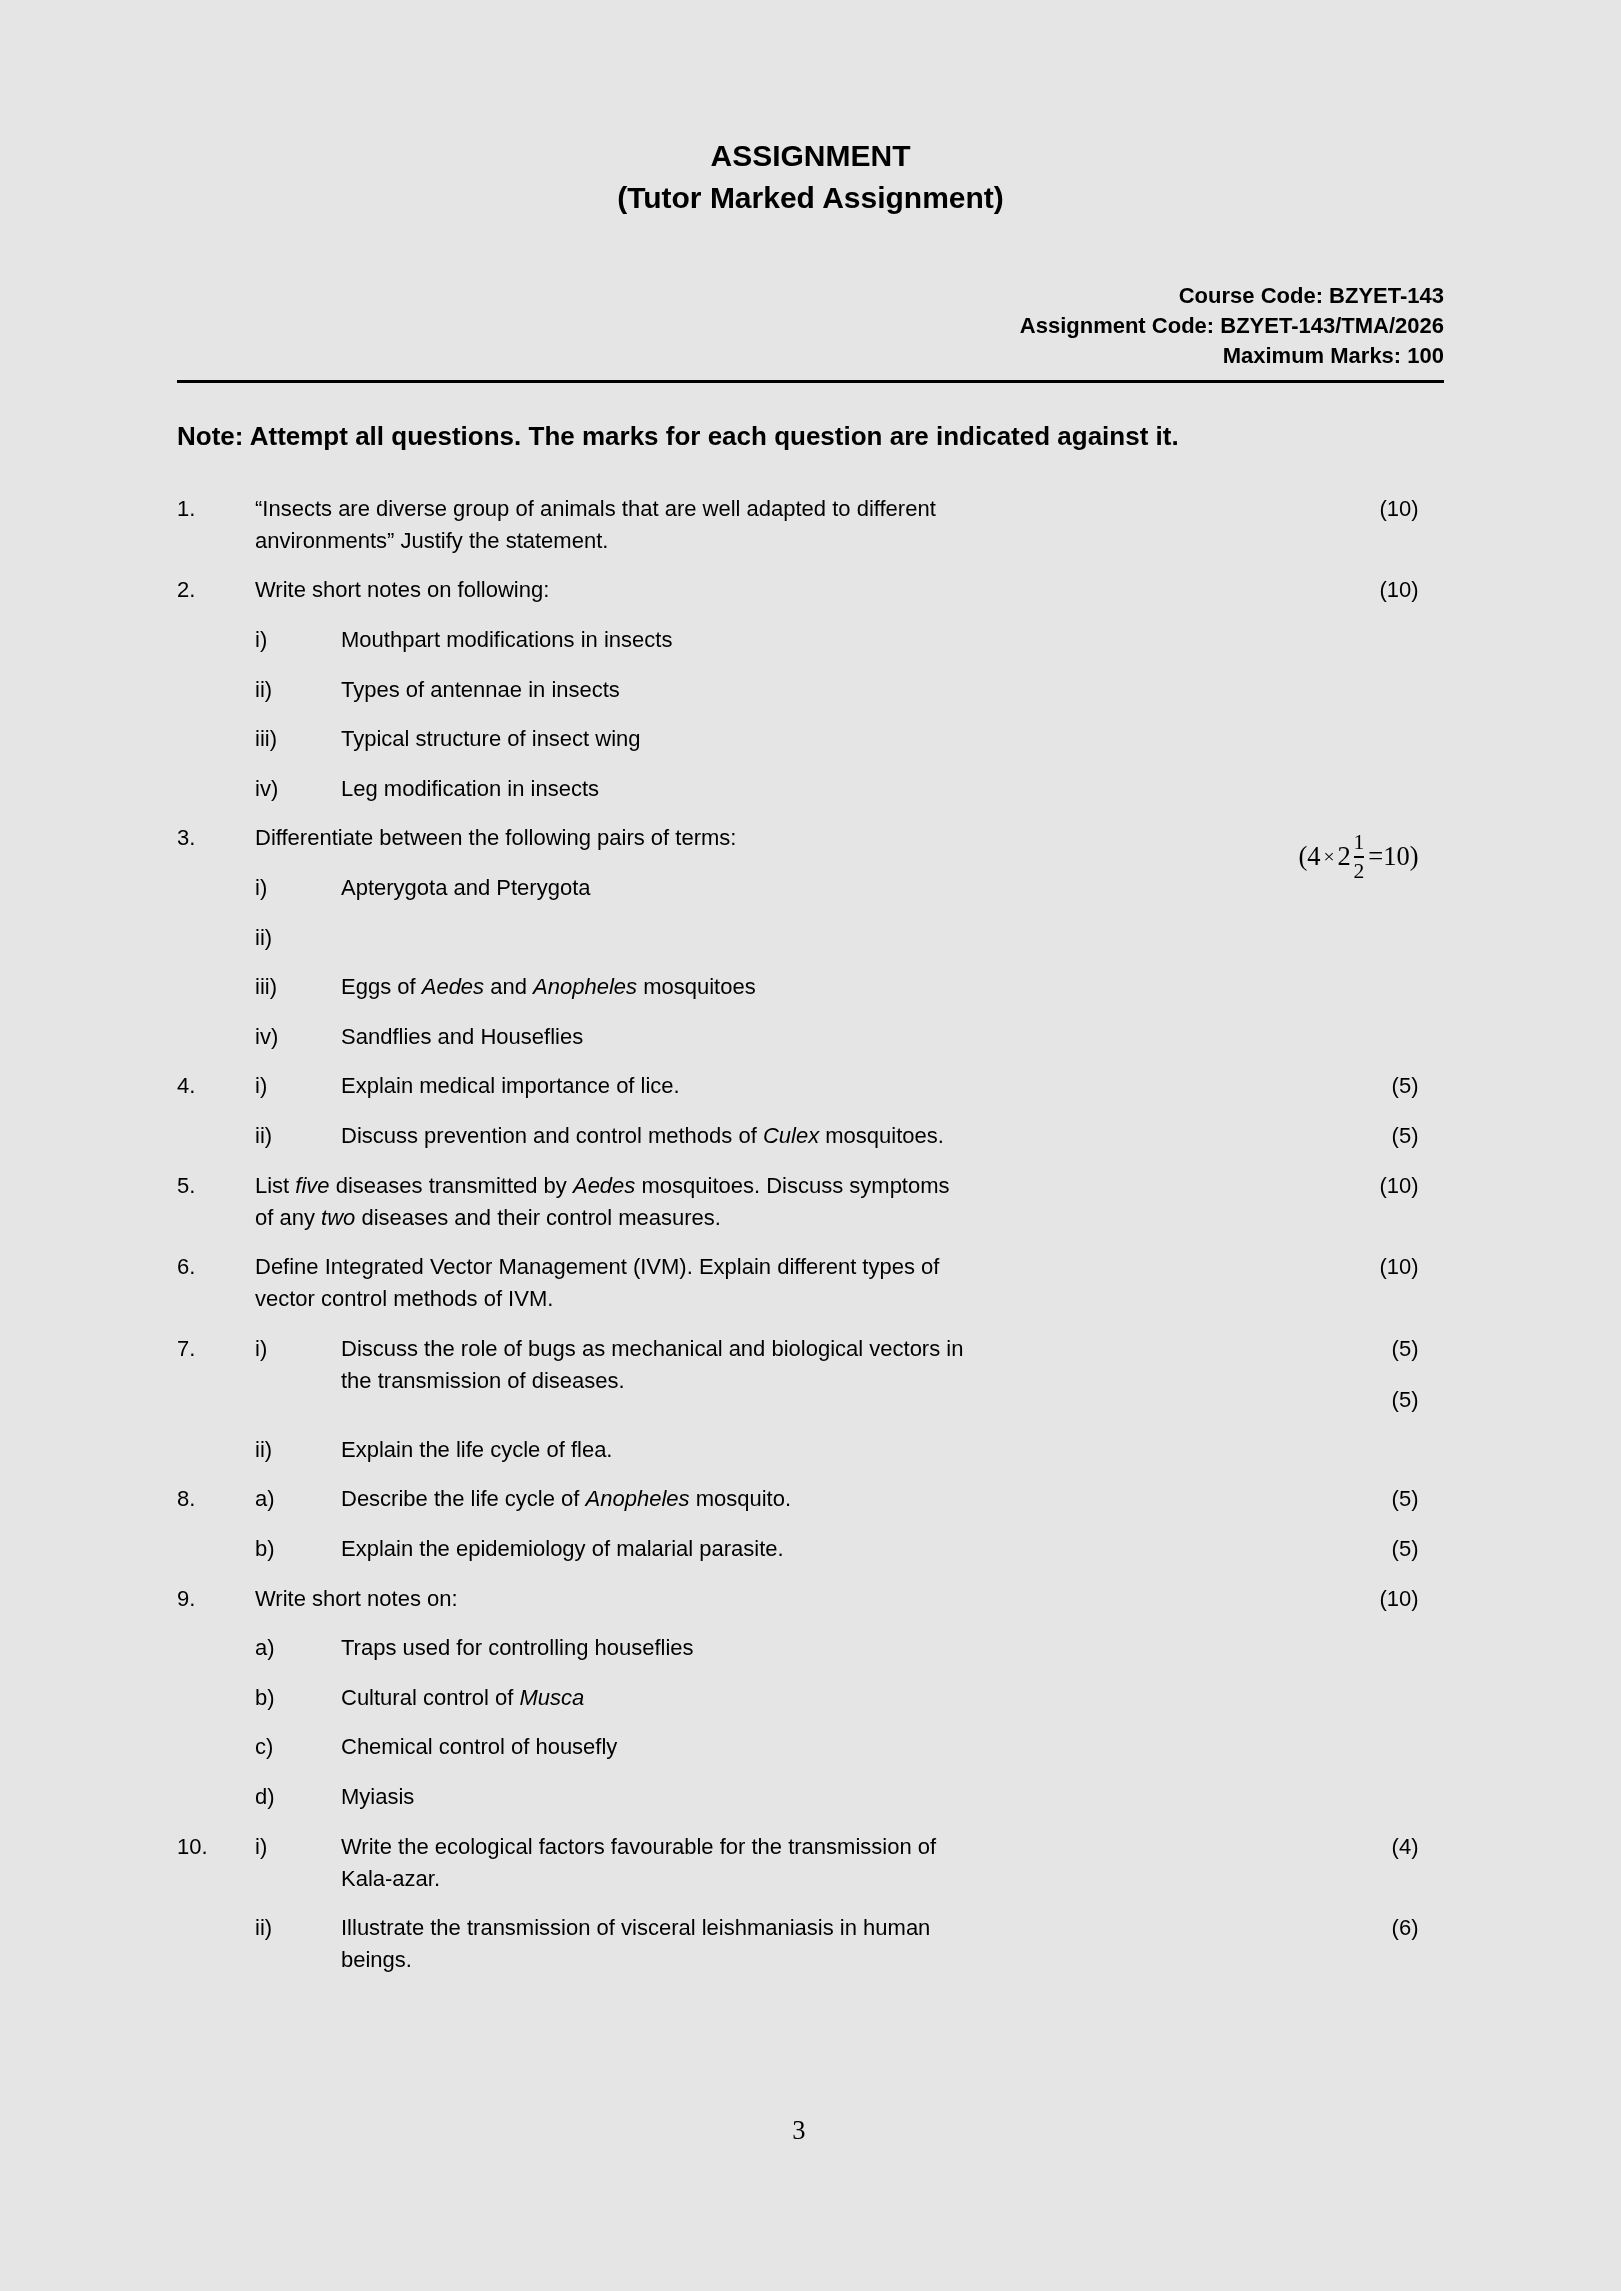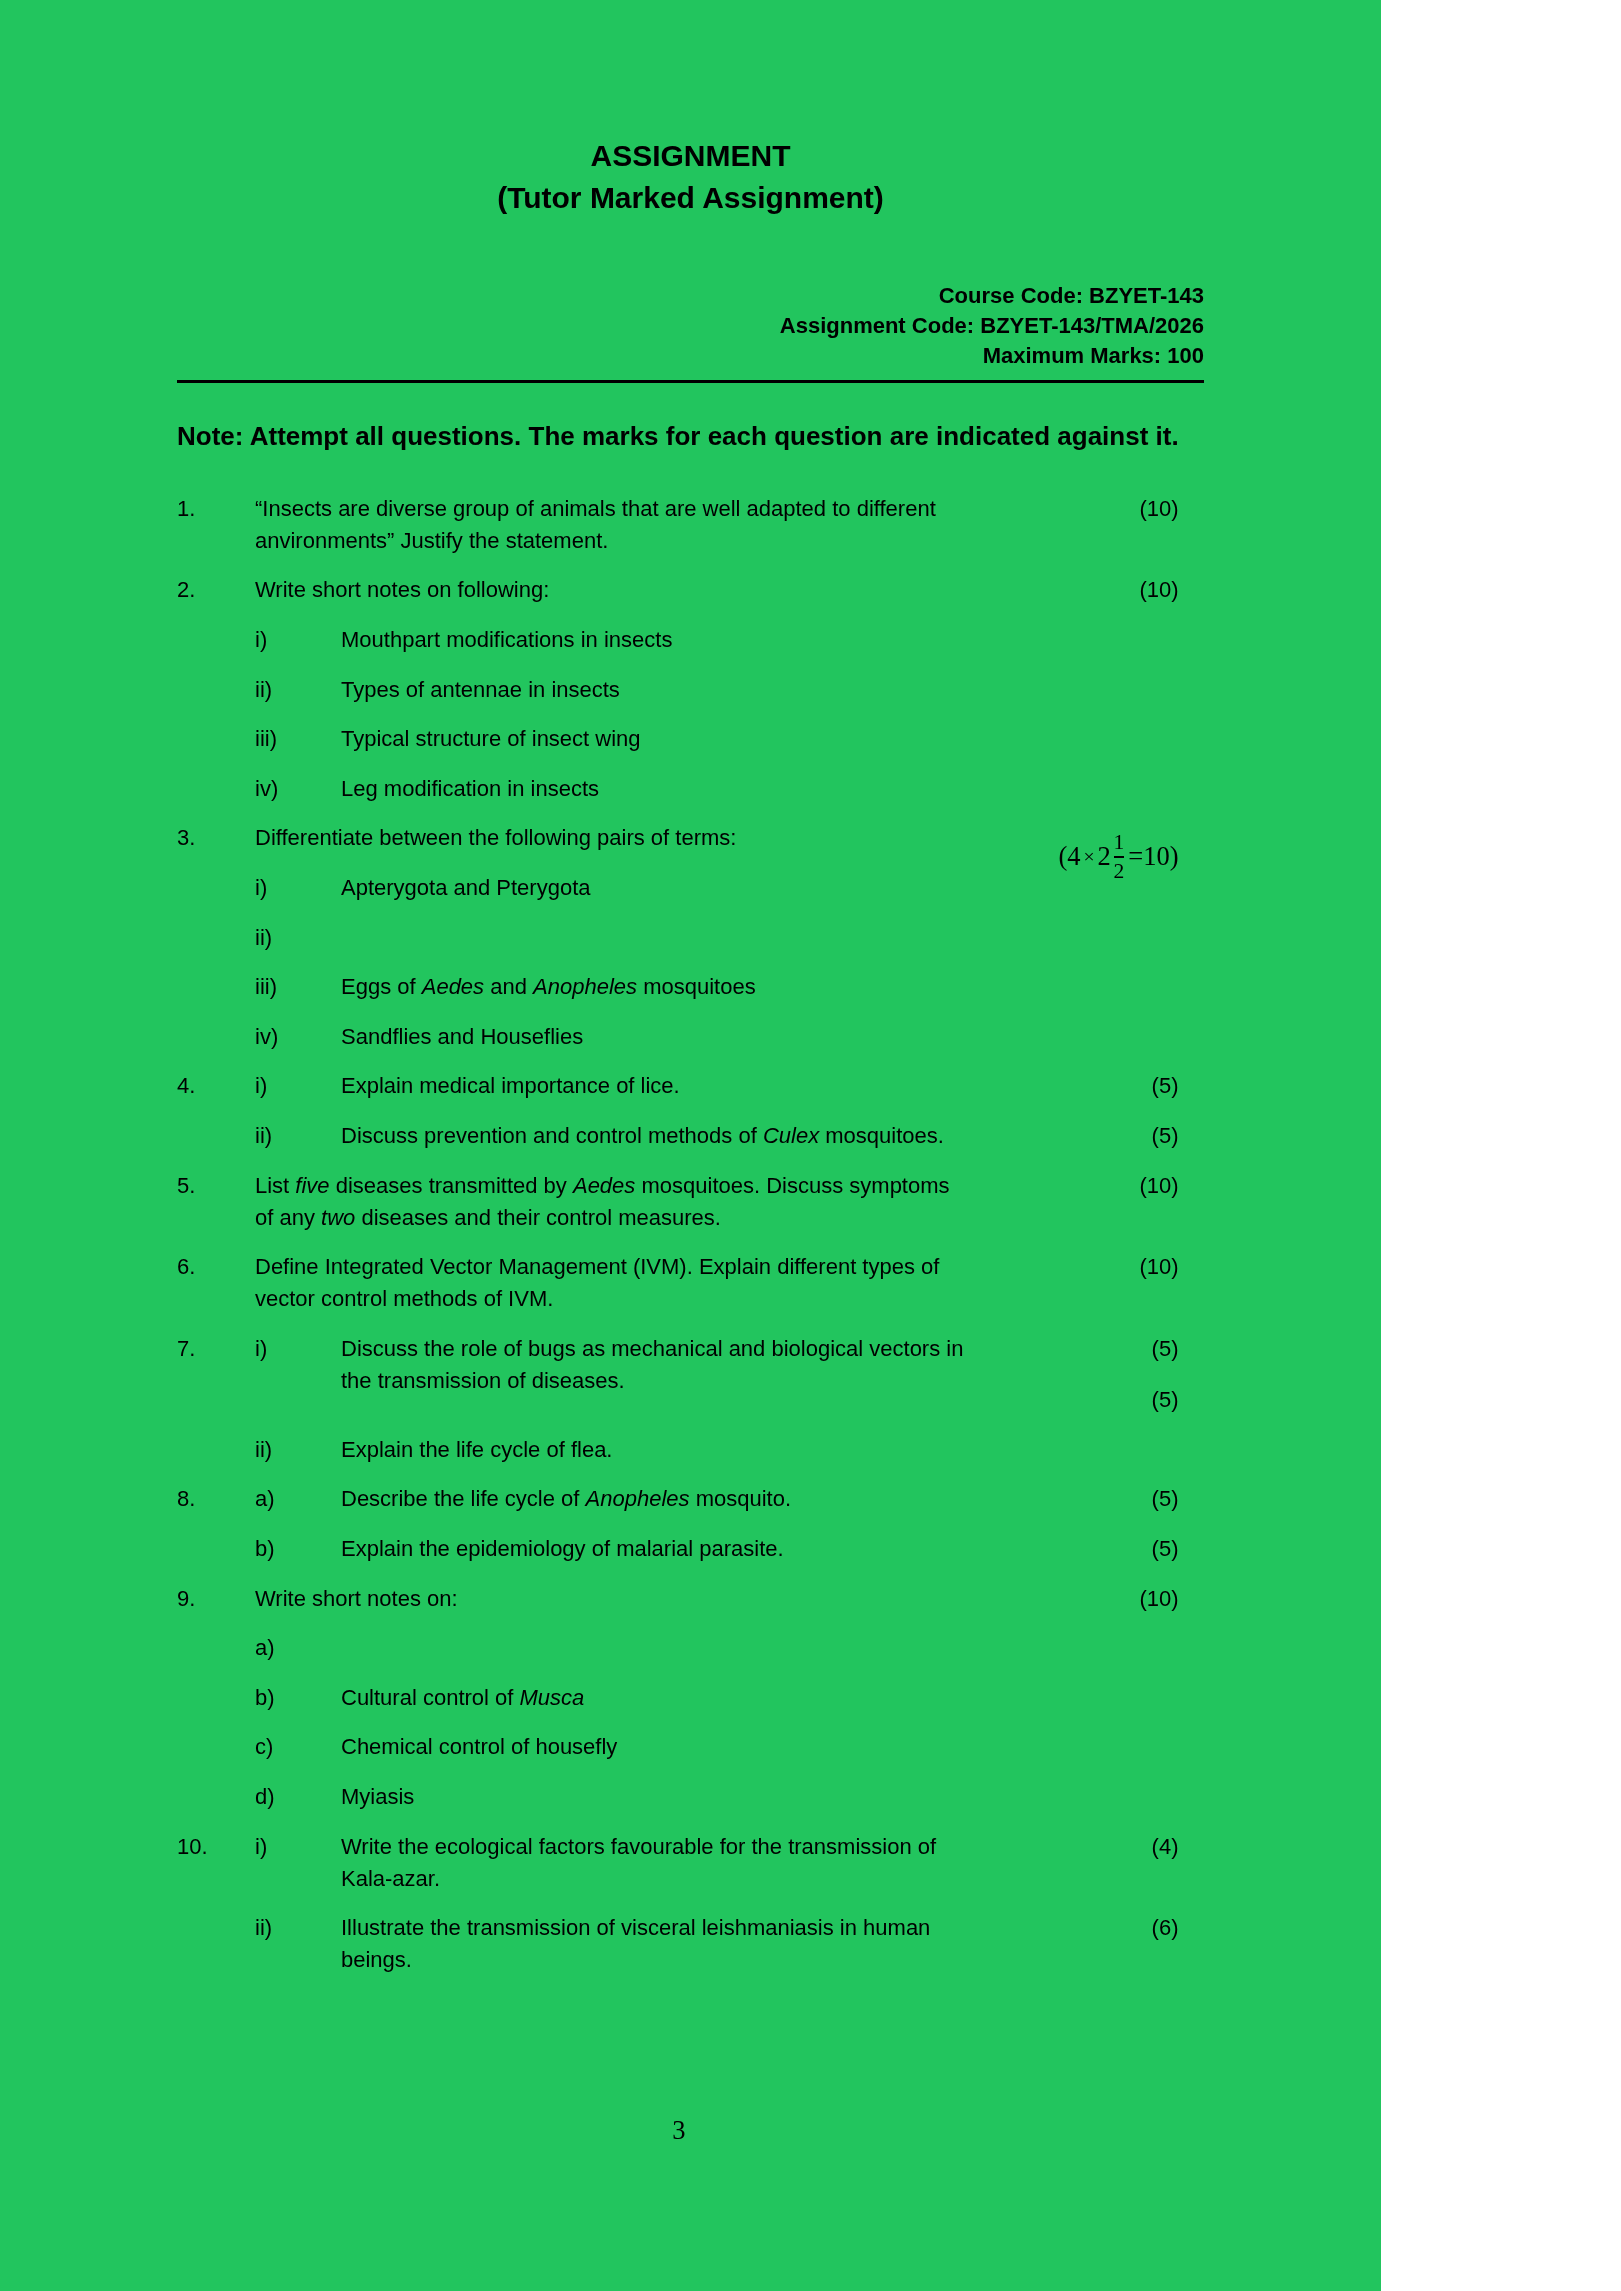--- a/index.html
+++ b/index.html
@@ -1,20 +1,20 @@
 <!DOCTYPE html>
 <html><head>
 <meta charset="utf-8">
 <style>
   html, body { margin: 0; padding: 0; background: #ffffff; }
   .page {
     position: relative;
-    width: 1381px;
+    width: 1621px;
     height: 2292px;
-    background: #22c55e;
+    background: #e5e5e5;
     color: #000000;
     font-family: "Liberation Sans", sans-serif;
     box-sizing: border-box;
     padding: 0 177px;
     overflow: hidden;
   }
   .title-block {
     padding-top: 135px;
     text-align: center;
     font-weight: bold;
@@ -285,20 +285,21 @@
 
       <div class="cell-text span2"><span>Write short notes on:</span></div>
       <div class="cell-marks">
           <div>(10)</div>
         </div>
     </div>
 
     <div class="q-row">
       <div class="cell-num"></div>
       <div class="cell-label">a)</div>
+      <div class="cell-text"><span>Traps used for controlling houseflies</span></div>
       <div class="cell-marks"></div>
     </div>
 
     <div class="q-row">
       <div class="cell-num"></div>
       <div class="cell-label">b)</div>
       <div class="cell-text"><span>Cultural control of </span><i>Musca</i></div>
       <div class="cell-marks"></div>
     </div>
 

